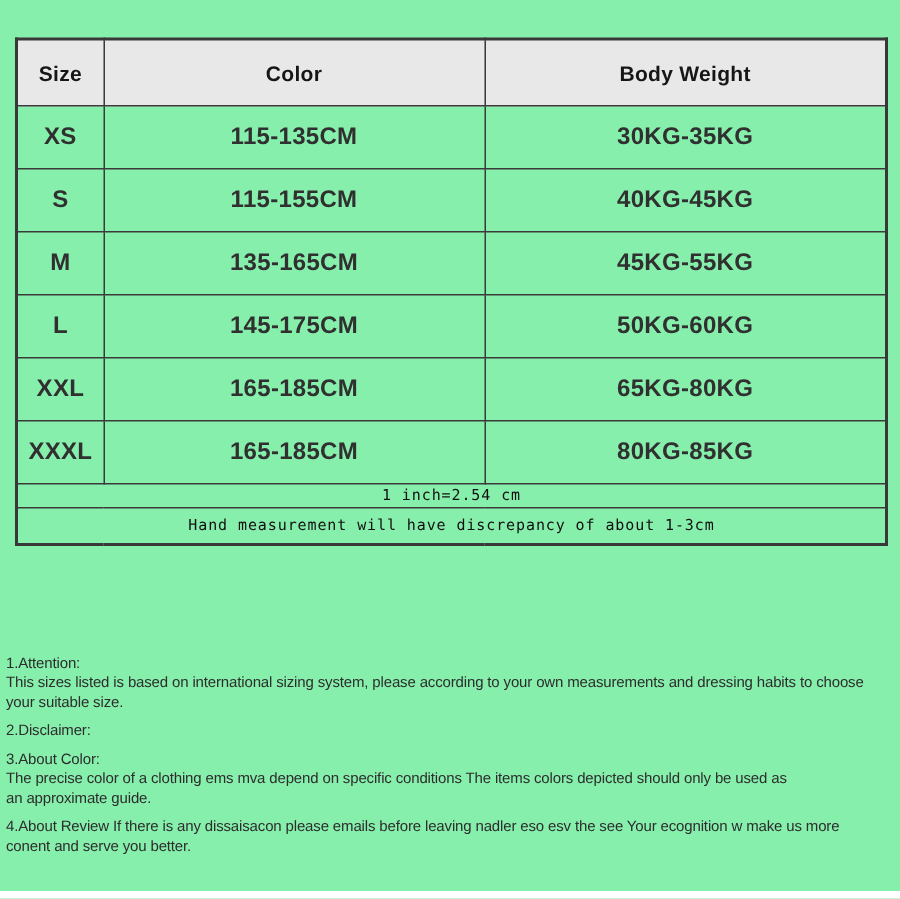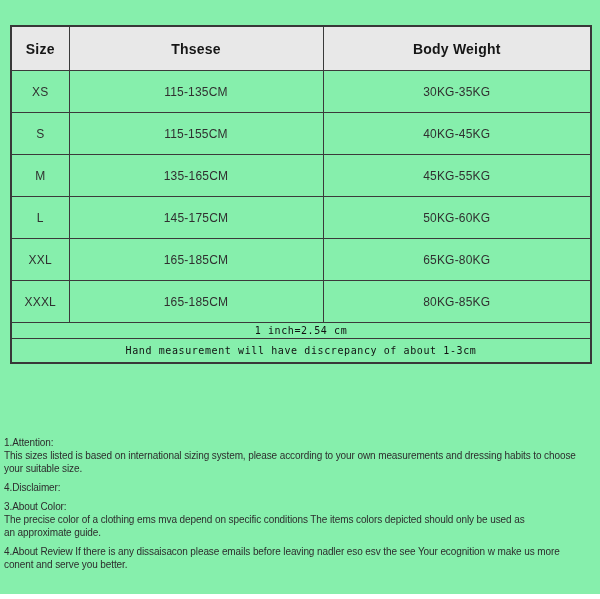--- a/index.html
+++ b/index.html
@@ -34,22 +34,22 @@
   table.size-chart th {
     background: #e8e8e8;
     height: 43px;
     font-size: 14px;
     font-weight: bold;
     color: #161616;
     letter-spacing: 0.2px;
   }
   table.size-chart td.data-cell {
     height: 41px;
-    font-size: 12px;
-    font-weight: 400;
+    font-size: 16px;
+    font-weight: 700;
     color: #303030;
     letter-spacing: 0.2px;
     margin-left: 19px;
   }
   table.size-chart td.footnote-cell {
     font-family: "DejaVu Sans Mono", monospace;
     font-weight: normal;
     font-size: 10px;
     color: #101010;
     letter-spacing: 0.6px;
@@ -79,21 +79,21 @@
 
   <table class="size-chart">
     <colgroup>
       <col style="width:58px">
       <col style="width:254px">
       <col style="width:268px">
     </colgroup>
     <thead>
       <tr>
         <th>Size</th>
-        <th>Thsese</th>
+        <th>Color</th>
         <th>Body Weight</th>
       </tr>
     </thead>
     <tbody>
       <tr>
         <td class="data-cell">XS</td>
         <td class="data-cell">115-135CM</td>
         <td class="data-cell">30KG-35KG</td>
       </tr>
       <tr>
@@ -129,21 +129,21 @@
       </tr>
     </tbody>
   </table>
 
   <div class="notes">
     <div class="note-block">
       <span class="note-heading">1.Attention:</span>
       <span class="note-body">This sizes listed is based on international sizing system, please according to your own measurements and dressing habits to choose your suitable size.</span>
     </div>
     <div class="note-block">
-      <span class="note-heading">4.Disclaimer:</span>
+      <span class="note-heading">2.Disclaimer:</span>
     </div>
     <div class="note-block">
       <span class="note-heading">3.About Color:</span>
       <span class="note-body">The precise color of a clothing ems mva depend on specific conditions The items colors depicted should only be used as
 an approximate guide.</span>
     </div>
     <div class="note-block">
       <span class="note-body">4.About Review If there is any dissaisacon please emails before leaving nadler eso esv the see Your ecognition w make us more
 conent and serve you better.</span>
     </div>

